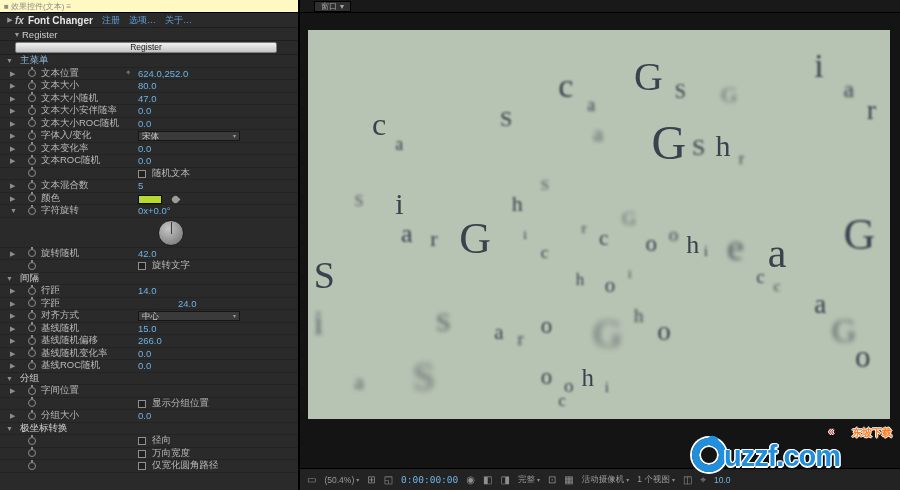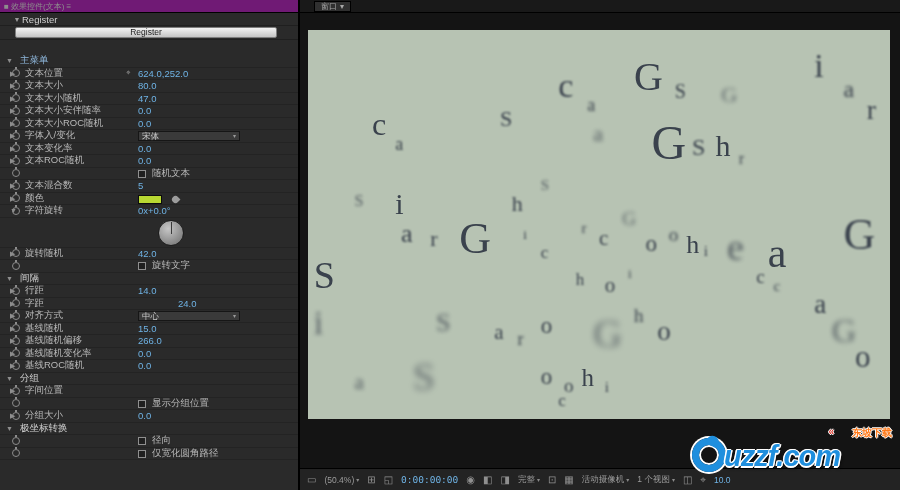--- a/index.html
+++ b/index.html
@@ -2,36 +2,36 @@
 <html><head>
 <meta charset="utf-8">
 <style>
   *{box-sizing:border-box;margin:0;padding:0}
   html,body{width:900px;height:490px;background:#111;overflow:hidden;
     font-family:"Liberation Sans",sans-serif;-webkit-font-smoothing:antialiased}
   .app{display:flex;width:900px;height:490px}
 
   
   .left{width:300px;background:#2a2a2a;border-right:2px solid #000;position:relative;overflow:hidden}
-  .ltab{height:13px;background:#701a75;color:#8d8d8d;font-size:8px;line-height:13px;
+  .ltab{height:13px;background:#fef9c3;color:#8d8d8d;font-size:8px;line-height:13px;
     padding-left:4px;white-space:nowrap;overflow:hidden;border-bottom:1px solid #000}
   .fxhead{height:15px;display:flex;align-items:center;font-size:10px;color:#ddd;
     padding-left:5px;border-bottom:1px solid #1f1f1f}
   .twirl{color:#999;font-size:7px;width:10px;display:inline-block;text-align:center;flex:none}
   .fxbadge{font-style:italic;font-weight:bold;color:#c9c9c9;margin-right:4px}
   .fxname{font-weight:bold;color:#e6e6e6}
   .link{color:#5f9fd8;margin-left:9px;font-size:9px}
   .greg{height:13px;display:flex;align-items:center;font-size:9.5px;color:#cfcfcf;
     padding-left:12px;border-bottom:1px solid #1f1f1f}
   .regbtnrow{height:14px;display:flex;align-items:center;border-bottom:1px solid #1f1f1f}
   .regbtn{margin-left:15px;width:262px;height:11px;background:linear-gradient(#f2f2f2,#c4c4c4);
     border:1px solid #7d7d7d;border-radius:2px;color:#1a1a1a;font-size:8.5px;line-height:9px;text-align:center}
   .params{position:absolute;top:55px;left:0;right:0;bottom:0;overflow:hidden}
   .prow{height:12.5px;position:relative;border-bottom:1px solid #232323;
-    font-size:9.5px;color:#b9b9b9;display:flex;align-items:center;padding-left:12px;white-space:nowrap}
+    font-size:9.5px;color:#b9b9b9;display:flex;align-items:center;padding-left:28px;white-space:nowrap}
   .prow .tw{position:absolute;left:10px;top:2px;color:#8d8d8d;font-size:7px}
   .grp{padding-left:20px;color:#d2d2d2}
   .grp .tw{left:6px}
   .grp.accent .plabel{color:#8fb8dd}
   .sw{width:8px;height:8px;border:1px solid #8c8c8c;border-radius:50%;position:relative;
     margin-right:5px;flex:none}
   .sw::before{content:"";position:absolute;top:-3px;left:2px;width:2px;height:2px;background:#8c8c8c}
   .plabel{overflow:hidden;max-width:104px}
   .val{position:absolute;left:138px;color:#6fb3e5}
   .posico{position:absolute;left:126px;color:#9a9a9a;font-size:8px}
@@ -67,36 +67,44 @@
   .ticon{font-size:10px;color:#8f8f8f}
   .timecode{color:#6fb3e5;font-family:"DejaVu Sans Mono",monospace;font-size:9.5px}
   .tvalue{color:#6fb3e5}
 
   
   .wm{position:absolute;right:2px;bottom:8px;width:208px;height:58px;z-index:50}
   .wm-swirl{position:absolute;left:2px;top:14px;width:34px;height:34px;border-radius:50%;
     border:7px solid #1f8fde;box-shadow:0 0 0 2px #fff,inset 0 0 0 2px #fff}
   .wm-swirl::after{content:"";position:absolute;left:8px;top:-9px;width:12px;height:10px;
     background:#1f8fde;border-radius:50% 50% 0 0;transform:rotate(28deg)}
-  .wm-text{position:absolute;left:34px;top:16px;font-size:29px;font-weight:bold;font-style:italic;
+  .wm-text{position:absolute;left:34px;top:16px;font-size:29px;font-weight:bold;
     color:#1f8fde;letter-spacing:-1px;
     text-shadow:1.5px 0 #fff,-1.5px 0 #fff,0 1.5px #fff,0 -1.5px #fff,1px 1px #fff,-1px -1px #fff,2px 3px 3px rgba(0,0,0,.45)}
   .wm-tag{position:absolute;right:6px;top:2px;font-size:10px;font-weight:bold;color:#ff7a1a;
     text-shadow:1px 0 #fff,-1px 0 #fff,0 1px #fff,0 -1px #fff}
   .wm-chev{position:absolute;right:64px;top:2px;color:#e03b2f;font-size:10px;font-weight:bold;
     text-shadow:1px 0 #fff,-1px 0 #fff,0 1px #fff,0 -1px #fff}
 </style>
 </head>
 <body>
 
 <div class="app">
 
   <div class="left">
     <div class="ltab">■ 效果控件(文本)  ≡</div>
 
+    <div class="fxhead">
+      <span class="twirl">▶</span>
+      <span class="fxbadge">fx</span>
+      <span class="fxname">Font Changer</span>
+      <span class="link">注册</span>
+      <span class="link">选项…</span>
+      <span class="link">关于…</span>
+    </div>
 
     <div class="greg">
       <span class="twirl">▼</span>
       <span>Register</span>
     </div>
     <div class="regbtnrow">
       <div class="regbtn">Register</div>
     </div>
 
     <div class="params" id="param-rows">
@@ -265,20 +273,25 @@
           <span class="val" style="color: rgb(111, 179, 229);">0.0</span>
         </div>
         <div class="prow grp">
           <span class="tw">▼</span>
           <span class="plabel">极坐标转换</span>
         </div>
         <div class="prow">
           <span class="sw"></span>
           <span class="cb"></span>
           <span class="cbcap">径向</span>
+        </div>
+        <div class="prow">
+          <span class="sw"></span>
+          <span class="cb"></span>
+          <span class="cbcap">万向宽度</span>
         </div>
         <div class="prow">
           <span class="sw"></span>
           <span class="cb"></span>
           <span class="cbcap">仅宽化圆角路径</span>
         </div>
       </div>
   </div>
 
   <div class="right">

